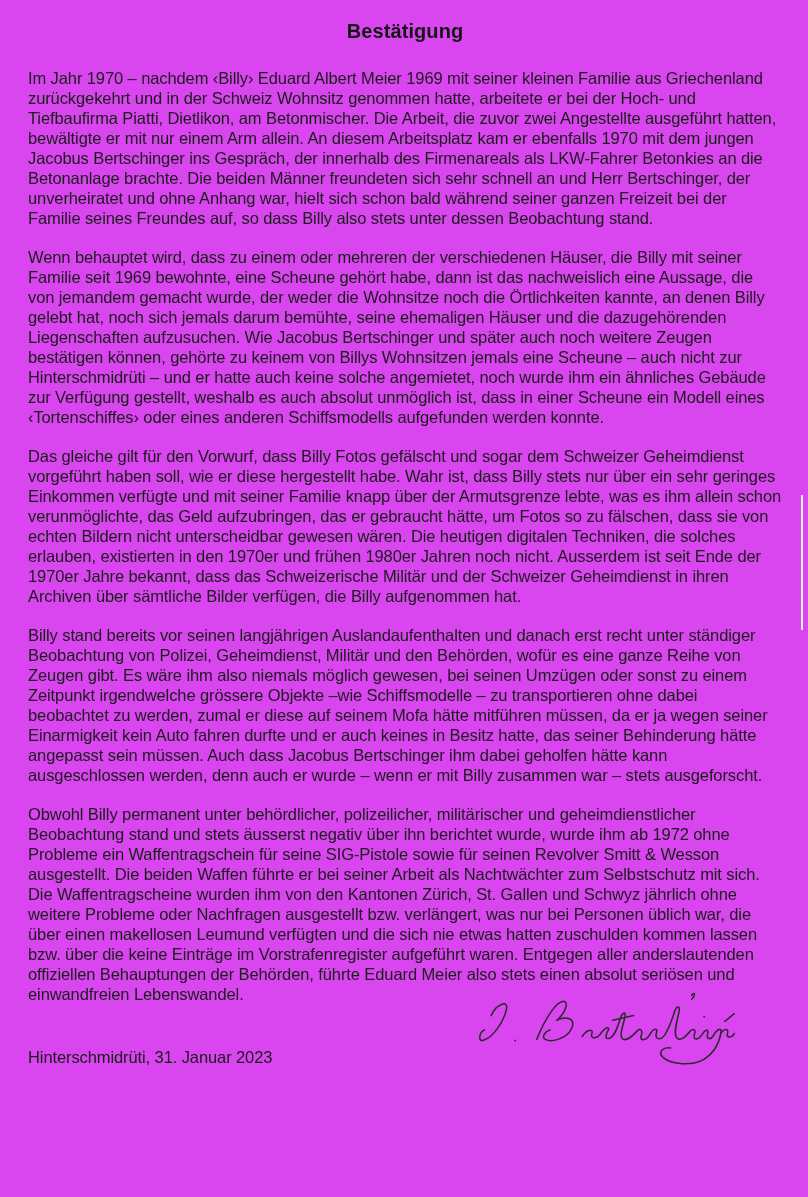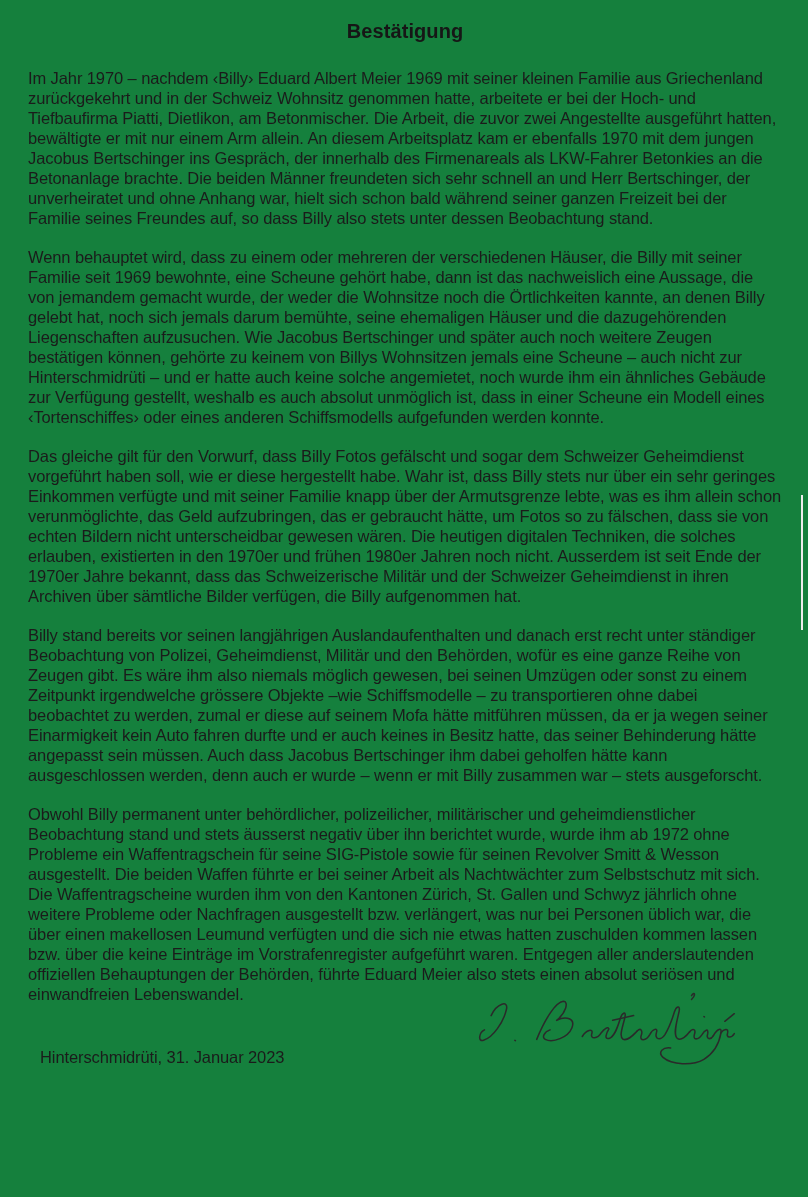--- a/index.html
+++ b/index.html
@@ -5,21 +5,21 @@
   html, body {
     margin: 0;
     padding: 0;
     background: #ffffff;
   }
   .page {
     position: relative;
     width: 808px;
     height: 1197px;
     box-sizing: border-box;
-    background: #15803d;
+    background: #d946ef;
     padding: 20px 26px 0 28px;
     font-family: "Liberation Sans", "DejaVu Sans", sans-serif;
     color: #1b1b1b;
     overflow: hidden;
   }
   .doc-title {
     margin: 0 0 25px 0;
     font-size: 20px;
     font-weight: bold;
     text-align: center;
@@ -35,21 +35,21 @@
     text-align: left;
     color: #1b1b1b;
   }
   .footer {
     position: relative;
     margin-top: 22px;
     height: 90px;
   }
   .place-date {
     position: absolute;
-    left: 12px;
+    left: 0;
     top: 22px;
     font-size: 16.5px;
     letter-spacing: -0.1px;
     color: #1b1b1b;
   }
   .signature {
     position: absolute;
     right: 42px;
     top: -38px;
     width: 285px;

